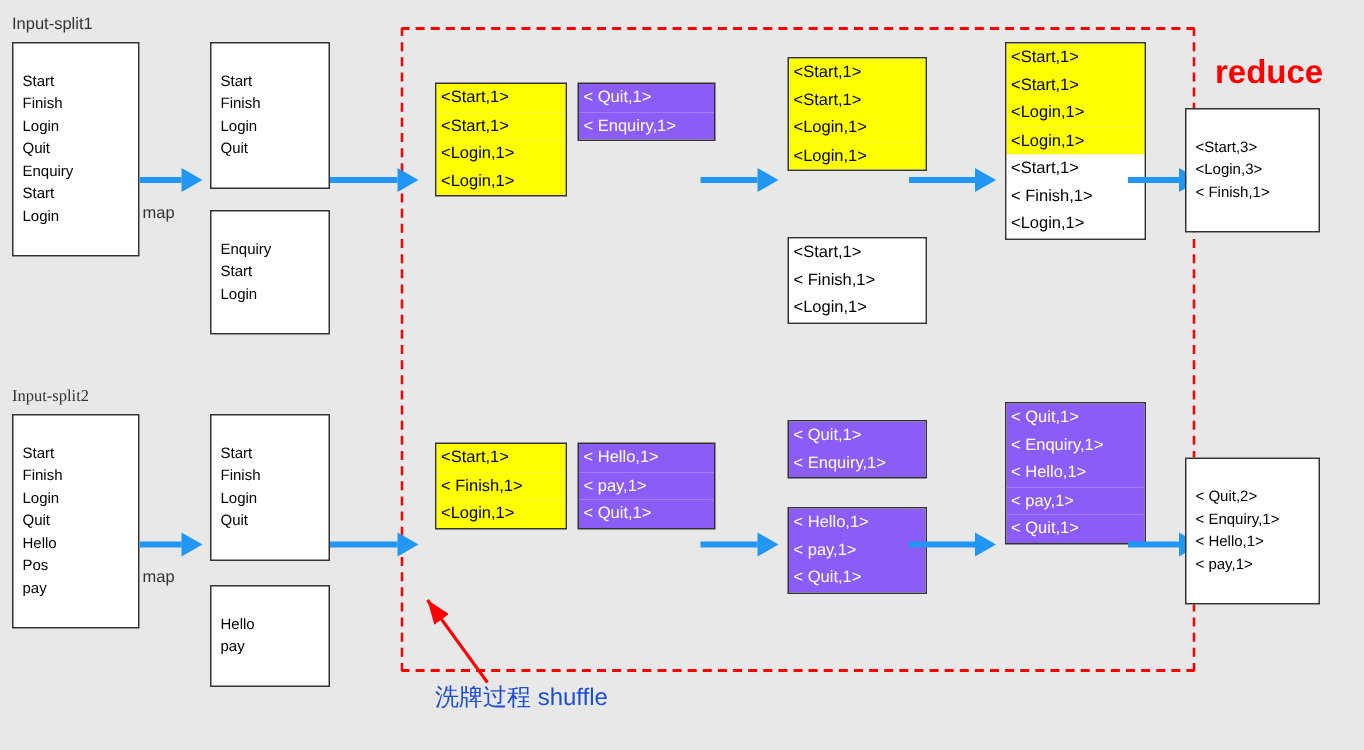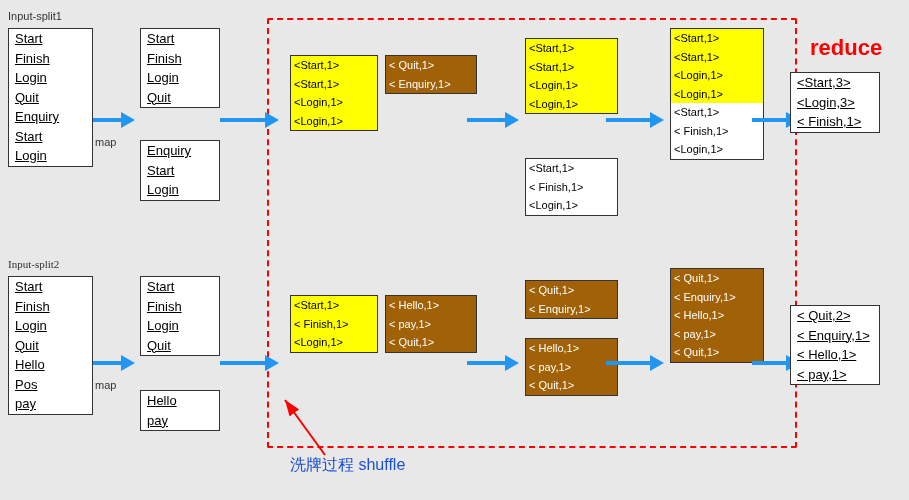--- a/index.html
+++ b/index.html
@@ -17,24 +17,23 @@
       position: relative;
       width: 909px;
       height: 500px;
     }
 
     
     .box {
       position: absolute;
       background: white;
       border: 1.5px solid #333;
-      padding: 0 6px;
+      padding: 18px 6px;
       line-height: 1.5;
-      font-size: 13px;
-      text-decoration: underline;
+      font-size: 10px;
     }
 
     
     .red-dashed {
       position: absolute;
       border: 2px dashed red;
       border-radius: 2px;
     }
 
     
@@ -93,21 +92,21 @@
     }
 
     .row-yellow {
       background: #ffff00;
       padding: 1px 3px;
       font-size: 11px;
       line-height: 1.5;
     }
 
     .row-green {
-      background: #a16207;
+      background: #8b5cf6;
       padding: 1px 3px;
       font-size: 11px;
       line-height: 1.5;
       color: white;
     }
 
     .row-white {
       background: white;
       padding: 1px 3px;
       font-size: 11px;

